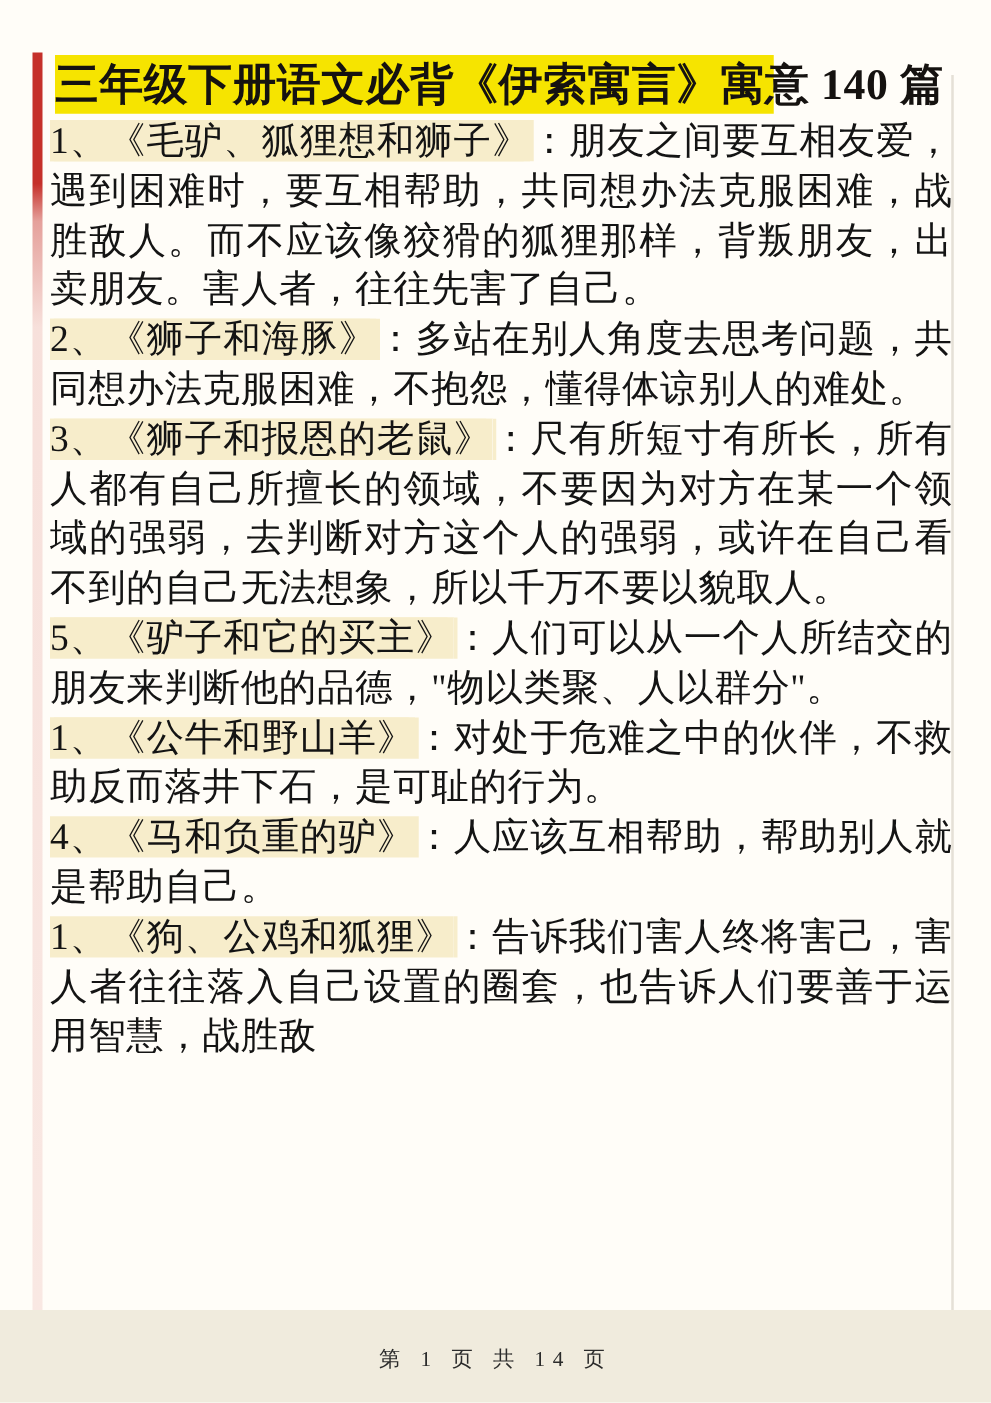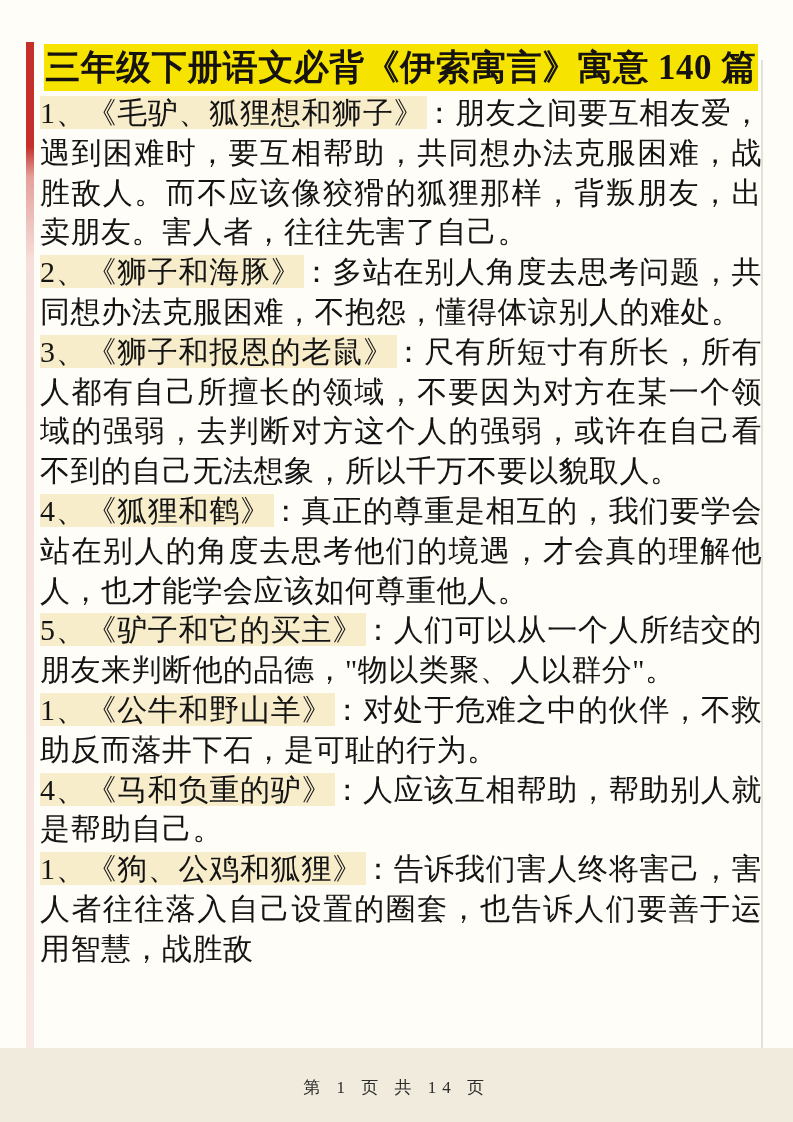--- a/index.html
+++ b/index.html
@@ -24,21 +24,21 @@
       rgba(197,48,42,.14) 220px,
       rgba(197,48,42,.10) 100%);
   }
   
   .right-line{
     position:absolute;left:761px;top:60px;width:2px;height:990px;
     background:rgba(150,140,115,.25);
   }
 
   .title-bar{
-    position:absolute;left:44px;top:44px;width:714px;
+    position:absolute;left:44px;top:44px;width:575px;
     background:var(--title-bg);
     color:#151210;
     font-weight:bold;
     font-size:35px;line-height:47px;
     text-align:center;
     letter-spacing:.5px;
     white-space:nowrap;
   }
 
   .content{
@@ -77,21 +77,20 @@
 
   <div class="title-bar">三年级下册语文必背《伊索寓言》寓意 140 篇</div>
 
   <div class="content" id="items-container">
     <p class="item"><span class="hl">1、《毛驴、狐狸想和狮子》</span><span>：</span><span>朋友之间要互相友爱，遇到困难时，要互相帮助，共同想办法克服困难，战胜敌人。而不应该像狡猾的狐狸那样，背叛朋友，出卖朋友。害人者，往往先害了自己。</span></p>
 
     <p class="item"><span class="hl">2、《狮子和海豚》</span><span>：</span><span>多站在别人角度去思考问题，共同想办法克服困难，不抱怨，懂得体谅别人的难处。</span></p>
 
     <p class="item"><span class="hl">3、《狮子和报恩的老鼠》</span><span>：</span><span>尺有所短寸有所长，所有人都有自己所擅长的领域，不要因为对方在某一个领域的强弱，去判断对方这个人的强弱，或许在自己看不到的自己无法想象，所以千万不要以貌取人。</span></p>
 
-    <p class="item"><span class="hl">4、《狐狸和鹤》</span><span>：</span><span>真正的尊重是相互的，我们要学会站在别人的角度去思考他们的境遇，才会真的理解他人，也才能学会应该如何尊重他人。</span></p>
 
     <p class="item"><span class="hl">5、《驴子和它的买主》</span><span>：</span><span>人们可以从一个人所结交的朋友来判断他的品德，"物以类聚、人以群分"。</span></p>
 
     <p class="item"><span class="hl">1、《公牛和野山羊》</span><span>：</span><span>对处于危难之中的伙伴，不救助反而落井下石，是可耻的行为。</span></p>
 
 
     <p class="item"><span class="hl">4、《马和负重的驴》</span><span>：</span><span>人应该互相帮助，帮助别人就是帮助自己。</span></p>
 
     <p class="item"><span class="hl">1、《狗、公鸡和狐狸》</span><span>：</span><span>告诉我们害人终将害己，害人者往往落入自己设置的圈套，也告诉人们要善于运用智慧，战胜敌</span></p>
   </div>

